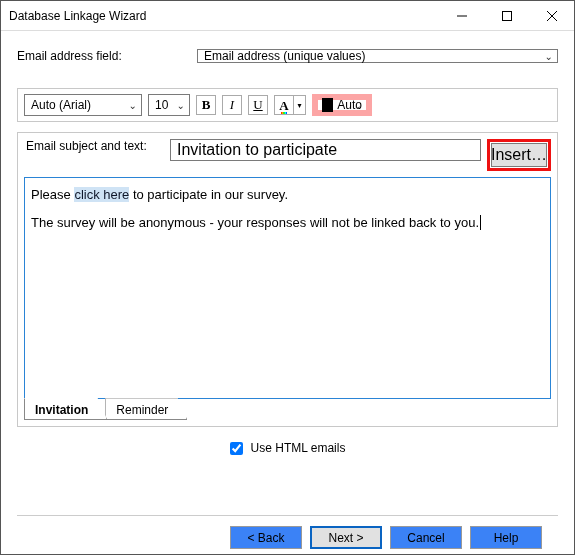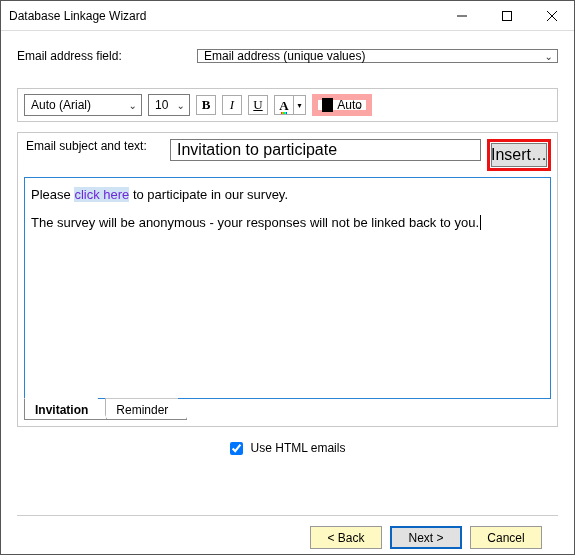--- a/index.html
+++ b/index.html
@@ -109,21 +109,21 @@
 .insert-highlight { border: 3px solid #e11; padding: 1px; }
 .editor-area {
   border: 1px solid #2a84d6;
   height: 222px;
   padding: 8px 6px;
   font-size: 13px;
   color: #000;
   background: #fff;
   line-height: 1.4;
 }
-.editor-area .link-span { background: #cfe3f5; color: #6d28d9;}
+.editor-area .link-span { background: #cfe3f5; color: #0f172a;}
 .tabs { display: flex; margin-top: -1px; }
 .tab {
   border: 1px solid #888;
   border-top: 1px solid #c8c8c8;
   padding: 4px 10px 2px 10px;
   font-size: 12px;
   position: relative;
   background: #fff;
   clip-path: polygon(0 0, calc(100% - 10px) 0, 100% 100%, 0 100%);
   padding-right: 18px;
@@ -134,21 +134,21 @@
   display: flex; justify-content: center; margin-top: 14px;
 }
 .chkrow label { display:flex; align-items:center; gap:8px; }
 .chkrow input { margin:0; }
 .divider { border-top: 1px solid #ccc; margin: 60px 0 10px 0; }
 .btnbar {
   display: flex; justify-content: flex-end; gap: 8px; padding: 0 16px;
 }
 .btn {
   width: 72px; height: 23px; border: 1px solid #999;
-  background: #fef9c3; display: flex; align-items: center;
+  background: #3b82f6; display: flex; align-items: center;
   justify-content: center; font-size: 12px;
 }
 .btn.primary { border: 2px solid #0a64c2; background: #e1e1e1;}
 svg { display:block }
 </style>
 </head>
 <body>
 
 <div class="titlebar">
   <div class="title">Database Linkage Wizard</div>
@@ -241,15 +241,16 @@
       <span>Use HTML emails</span>
     </label>
   </div>
 
   <div class="divider"></div>
 
   <div class="btnbar">
     <div class="btn">&lt; Back</div>
     <div class="btn primary">Next &gt;</div>
     <div class="btn">Cancel</div>
+    <div class="btn">Help</div>
   </div>
 
 </div>
 
 </body></html>

